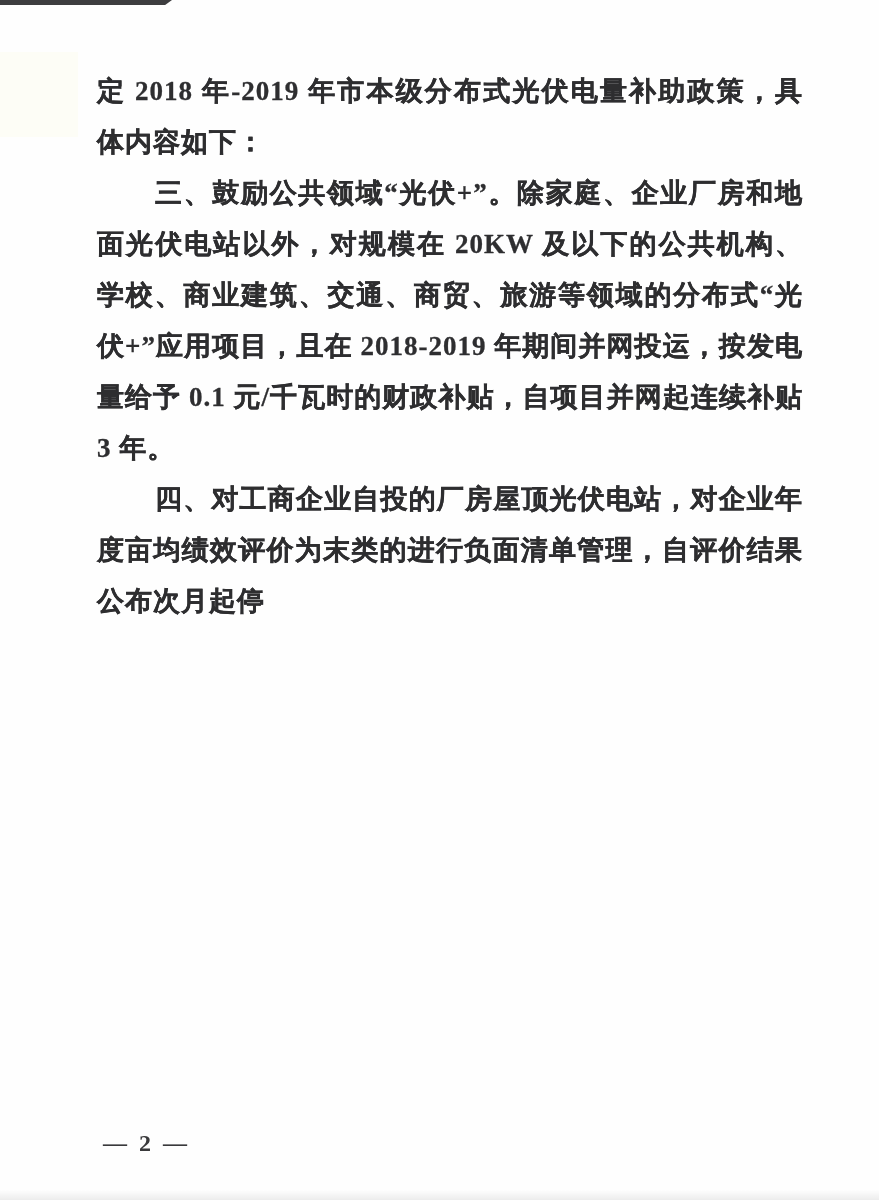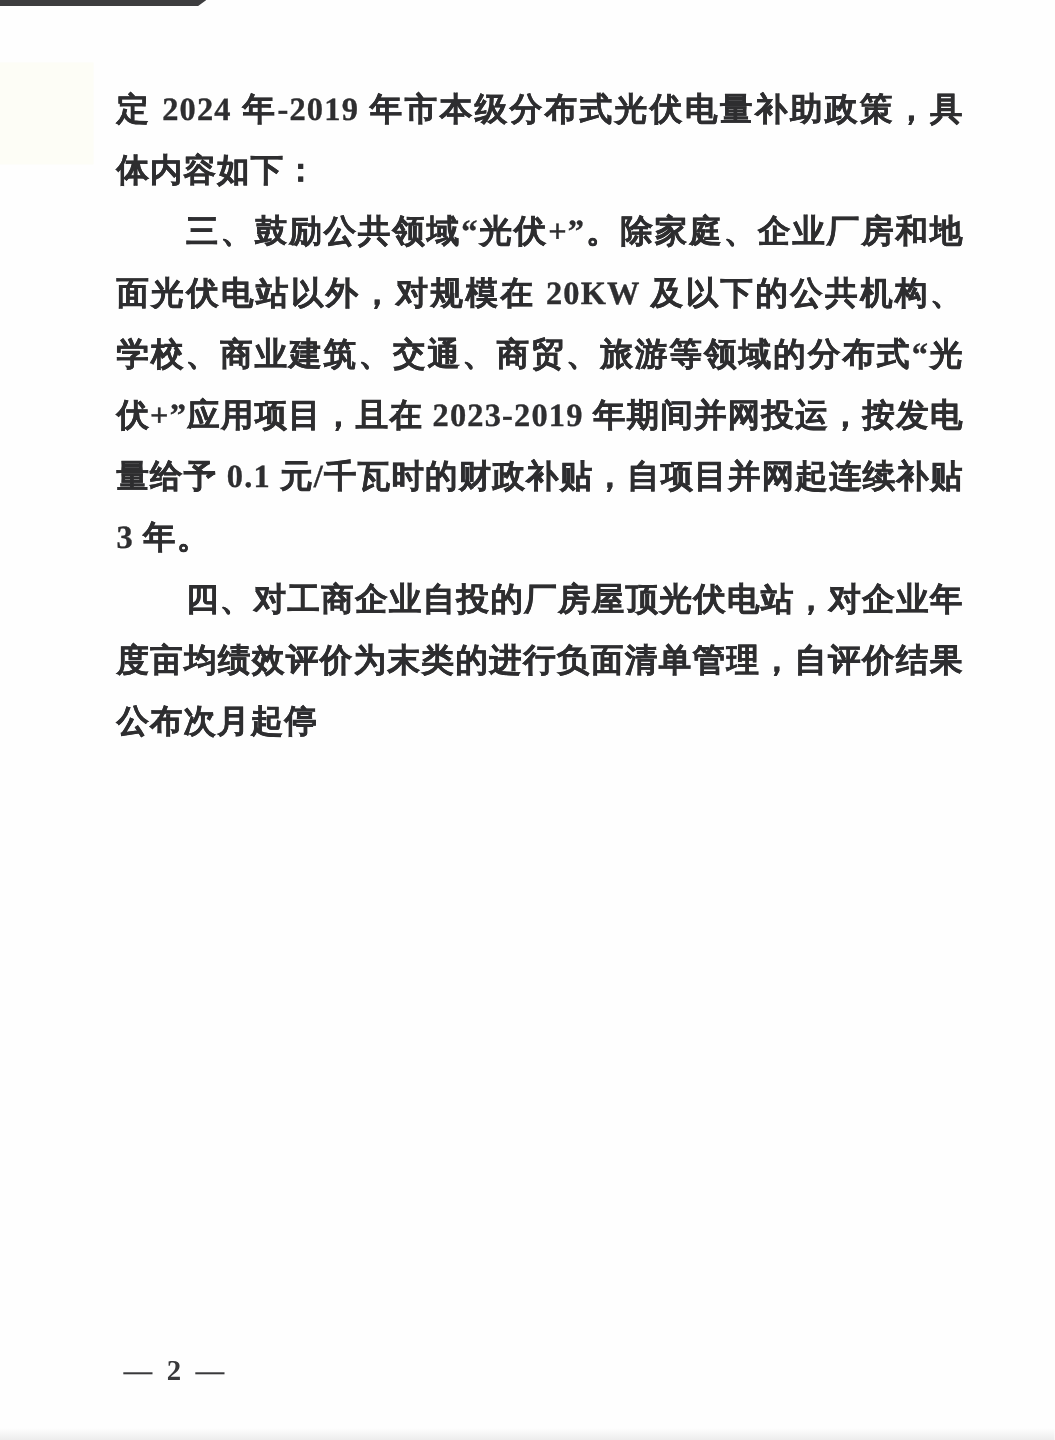--- a/index.html
+++ b/index.html
@@ -71,22 +71,22 @@
 </head>
 <body>
 
 <div class="page">
 
   <div class="top-bar"></div>
   <div class="tint-patch"></div>
 
   <div class="doc-body">
 
-  <p class="para">定 2024 年-2019 年市本级分布式光伏电量补助政策，具体内容如下：</p>
-      <p class="para indent">三、鼓励公共领域“光伏+”。除家庭、企业厂房和地面光伏电站以外，对规模在 20KW 及以下的公共机构、学校、商业建筑、交通、商贸、旅游等领域的分布式“光伏+”应用项目，且在 2023-2019 年期间并网投运，按发电量给予 0.1 元/千瓦时的财政补贴，自项目并网起连续补贴 3 年。</p>
+  <p class="para">定 2018 年-2019 年市本级分布式光伏电量补助政策，具体内容如下：</p>
+      <p class="para indent">三、鼓励公共领域“光伏+”。除家庭、企业厂房和地面光伏电站以外，对规模在 20KW 及以下的公共机构、学校、商业建筑、交通、商贸、旅游等领域的分布式“光伏+”应用项目，且在 2018-2019 年期间并网投运，按发电量给予 0.1 元/千瓦时的财政补贴，自项目并网起连续补贴 3 年。</p>
       <p class="para indent">四、对工商企业自投的厂房屋顶光伏电站，对企业年度亩均绩效评价为末类的进行负面清单管理，自评价结果公布次月起停</p>
     </div>
 
   <div class="page-number">— 2 —</div>
 
   <div class="bottom-shade"></div>
 
 </div>
 
 </body></html>

